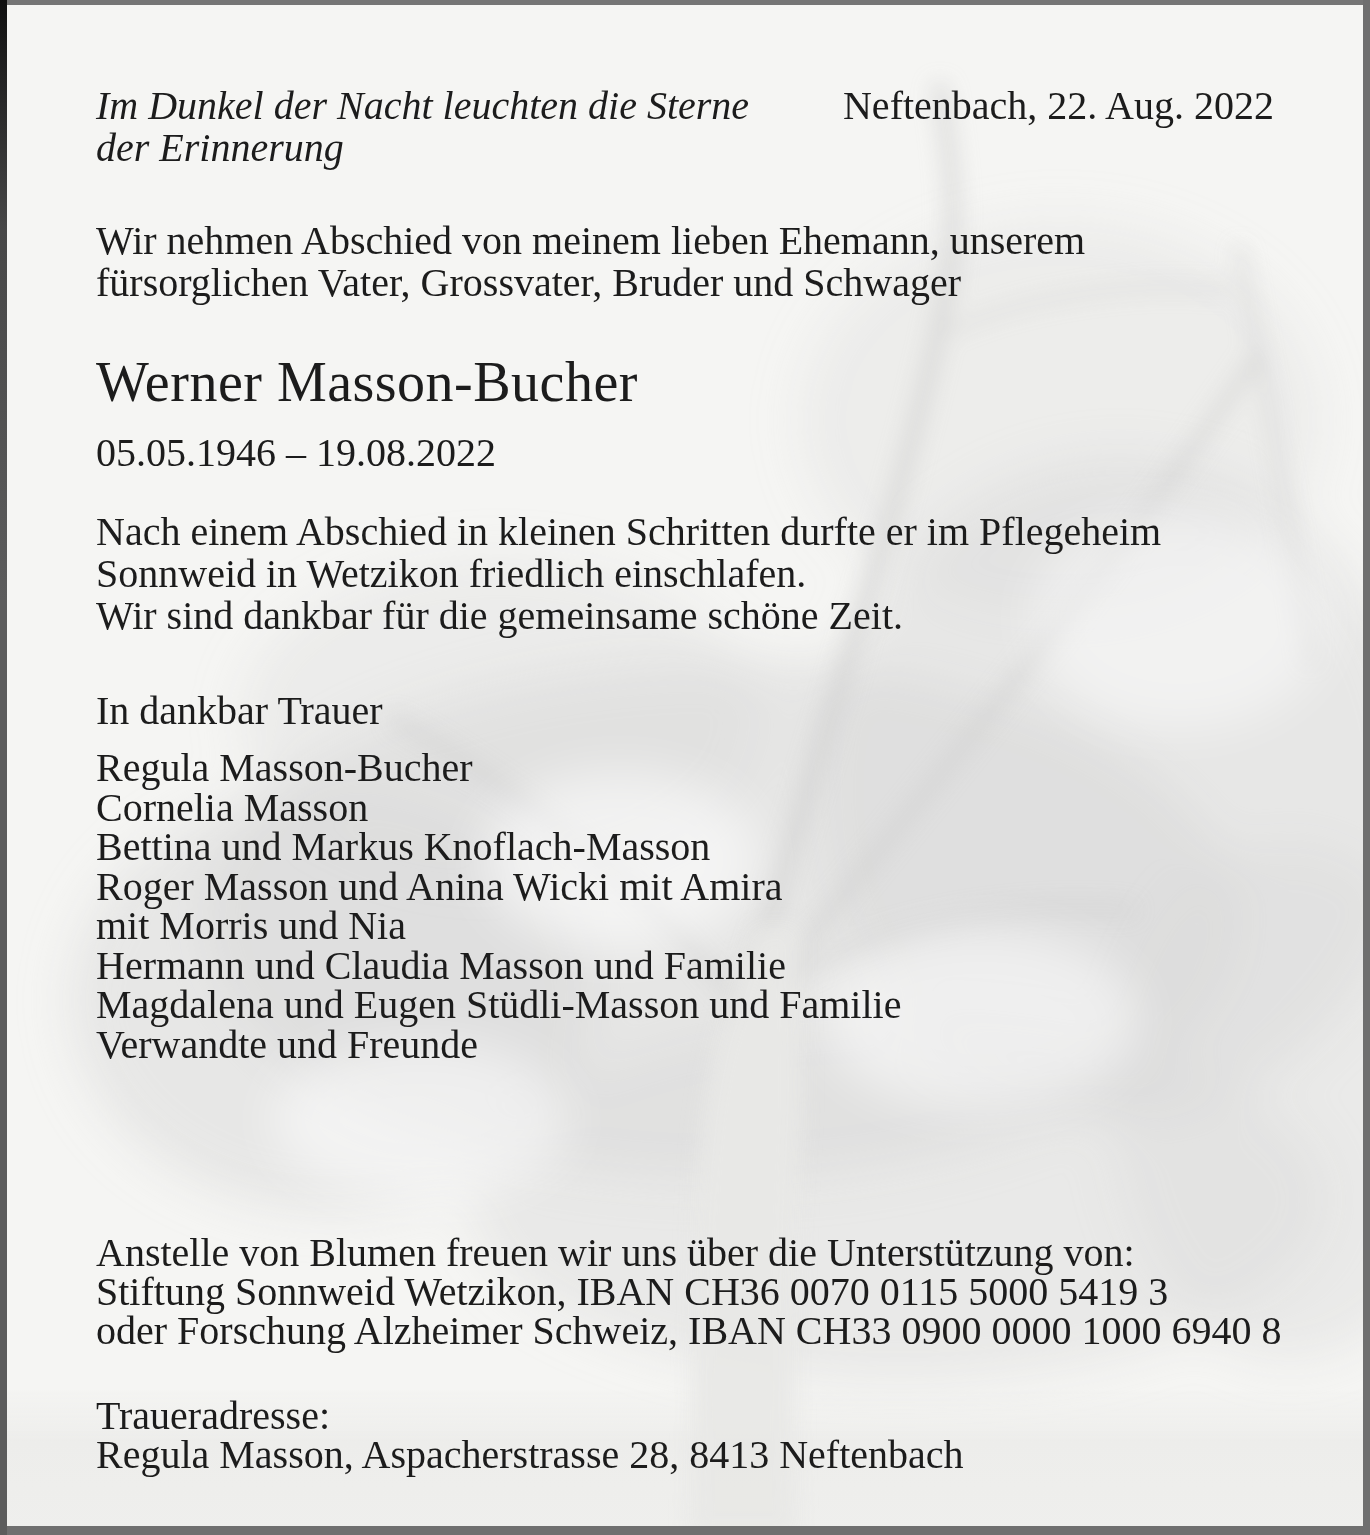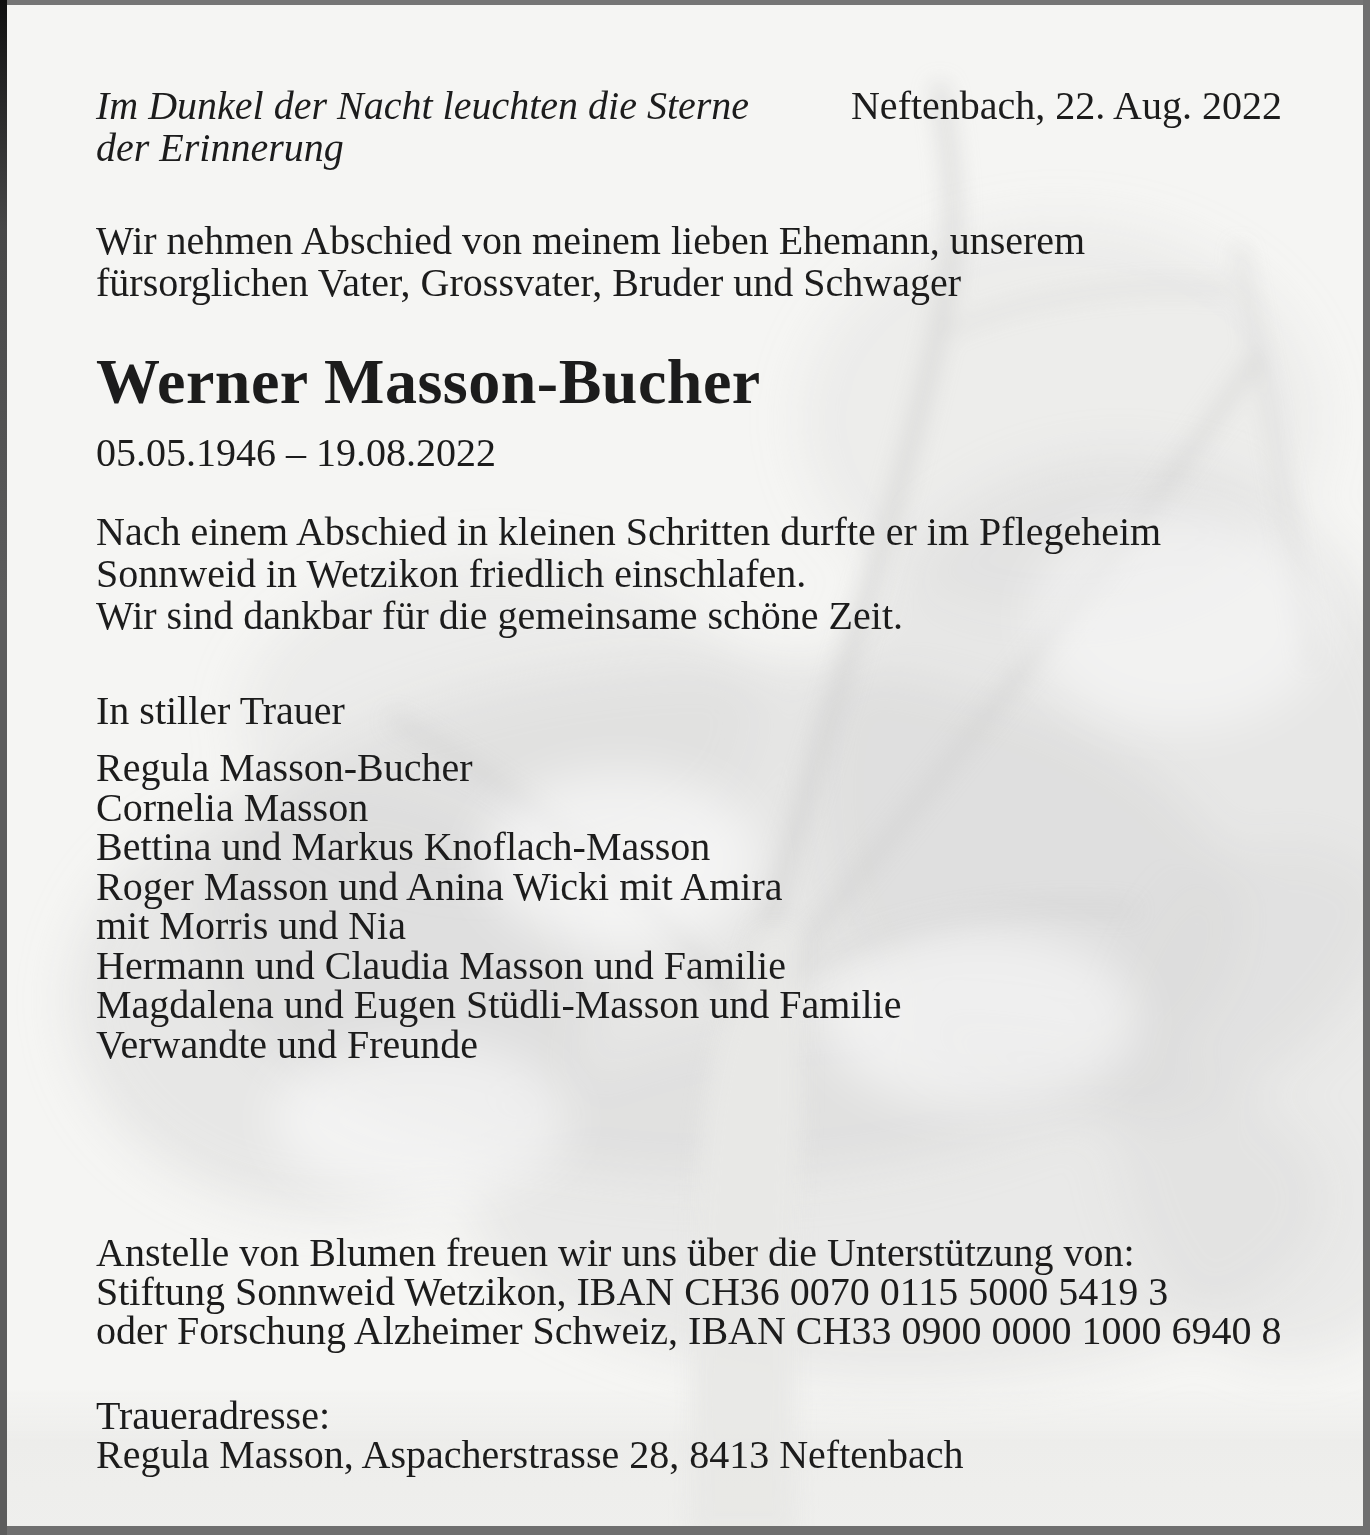--- a/index.html
+++ b/index.html
@@ -20,22 +20,22 @@
     background:linear-gradient(#101010,#474747 230px,#5c5c5c 600px,#5c5c5c);}
   
   .bg{position:absolute;left:0;top:0;z-index:0;}
   
   .block{
     position:absolute;left:96px;z-index:2;
     font-size:40px;line-height:42px;
     white-space:nowrap;
   }
   .italic{font-style:italic;}
-  .dateline{left:auto;right:88px;text-align:right;}
-  .title{font-size:64px;line-height:84px;font-weight:bold;letter-spacing:0.5px;}
+  .dateline{left:auto;right:96px;text-align:right;}
+  .title{font-size:56px;line-height:84px;font-weight:normal;letter-spacing:0.5px;}
   .mourners .ln{line-height:39.5px;}
   .lh40 .ln{line-height:40px;}
   .lh39 .ln{line-height:39px;}
   .ln{display:block;}
 </style>
 </head>
 <body>
 
 <div class="page">
 
@@ -101,21 +101,21 @@
   <div class="block title" style="top:340px">Werner Masson-Bucher</div>
 
   <div class="block" style="top:432px">05.05.1946 – 19.08.2022</div>
 
   <div class="block" style="top:511px">
     <span class="ln">Nach einem Abschied in kleinen Schritten durfte er im Pflegeheim</span>
     <span class="ln">Sonnweid in Wetzikon friedlich einschlafen.</span>
     <span class="ln">Wir sind dankbar für die gemeinsame schöne Zeit.</span>
   </div>
 
-  <div class="block" style="top:690px">In stiller Trauer</div>
+  <div class="block" style="top:690px">In dankbar Trauer</div>
 
   <div class="block mourners" style="top:748px">
     <span class="ln">Regula Masson-Bucher</span>
     <span class="ln">Cornelia Masson</span>
     <span class="ln">Bettina und Markus Knoflach-Masson</span>
     <span class="ln">Roger Masson und Anina Wicki mit Amira</span>
     <span class="ln">mit Morris und Nia</span>
     <span class="ln">Hermann und Claudia Masson und Familie</span>
     <span class="ln">Magdalena und Eugen Stüdli-Masson und Familie</span>
     <span class="ln">Verwandte und Freunde</span>

